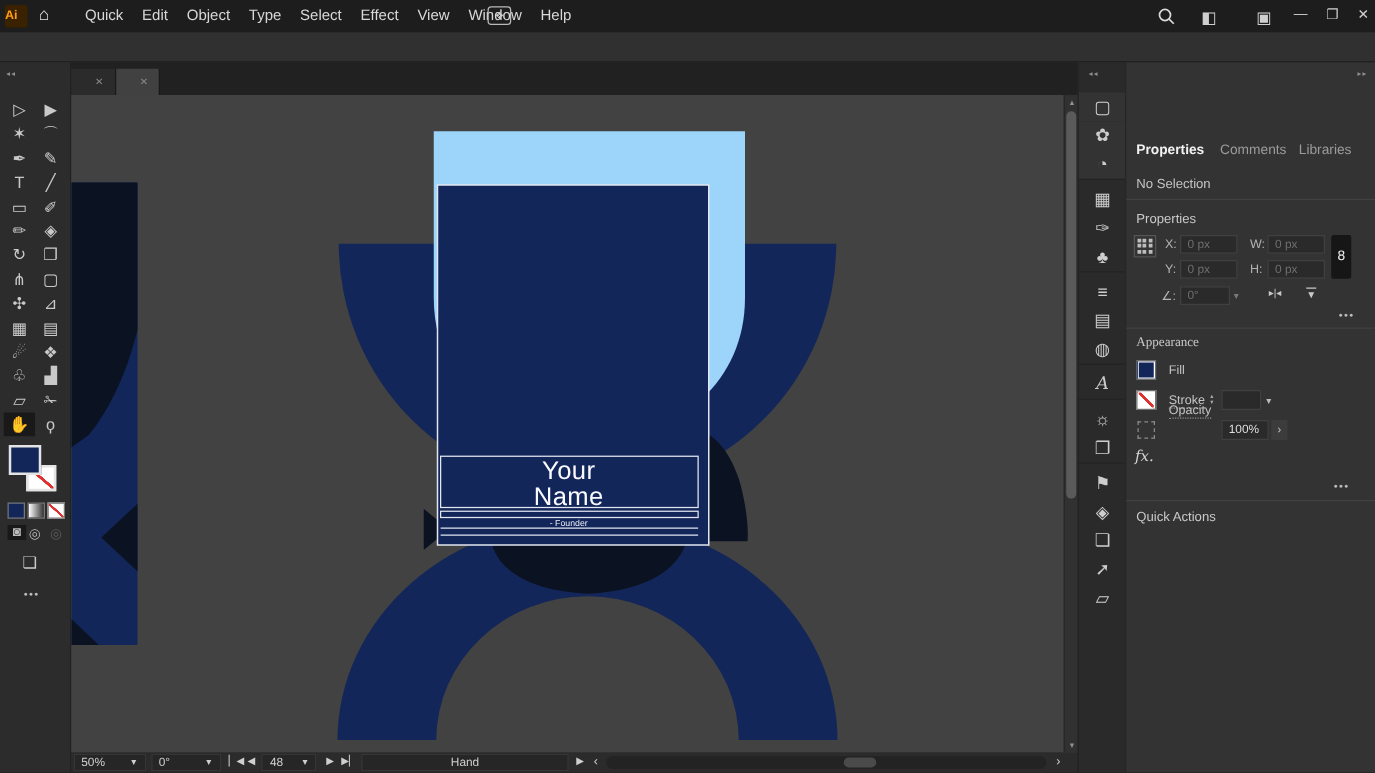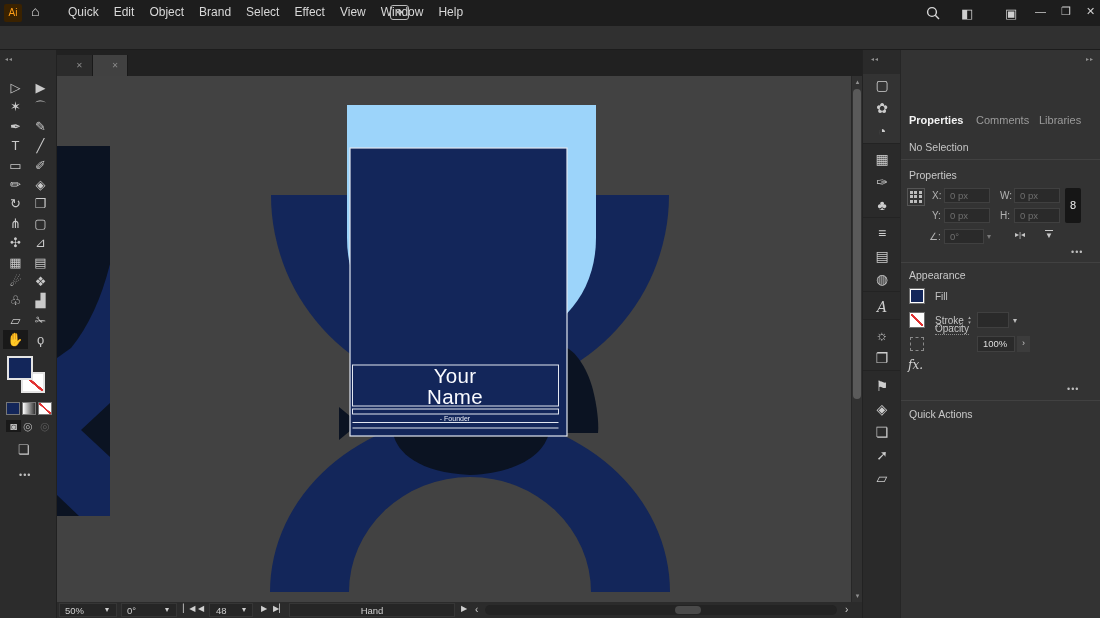--- a/index.html
+++ b/index.html
@@ -6,21 +6,21 @@
   html,body { background:#1a1a1a; }
   #app { position:relative; width:1100px; height:618px; overflow:hidden;
          font-family:"Liberation Sans", sans-serif; color:#d6d6d6; background:#2e2e2e;
          -webkit-font-smoothing:antialiased; }
   .abs { position:absolute; }
   .niv { white-space:nowrap; }
 
   
   #titlebar { left:0; top:0; width:1100px; height:26px; background:#1d1d1d; }
   .ai-logo { left:4px; top:4px; width:18px; height:18px; background:#3a2200; color:#ff9e16;
-             font-size:10px; font-weight:normal; text-align:center; line-height:18px; border-radius:2px;}
+             font-size:10px; font-weight:bold; text-align:left; line-height:18px; border-radius:2px;}
   .home { left:31px; top:3px; font-size:14px; color:#e0e0e0; }
   #menus { left:68px; top:5px; display:flex; gap:15px; font-size:12px; color:#d8d8d8; }
   #menus span { cursor:default; }
   .share-ic { left:390px; top:5px; width:19px; height:15px; border:1px solid #b9b9b9; border-radius:3px;
               color:#cfcfcf; font-size:8px; text-align:center; line-height:13px; }
   .search-ic { left:926px; top:6px; }
   .ws-ic { top:6px; font-size:13px; color:#cfcfcf; }
   .winbtn { top:5px; font-size:11px; color:#cfcfcf; }
 
   
@@ -97,21 +97,21 @@
 
 <div id="app">
 
   <div id="titlebar" class="abs">
     <div class="abs ai-logo">Ai</div>
     <div class="abs home">⌂</div>
     <div id="menus" class="abs">
         <span>Quick</span>
         <span>Edit</span>
         <span>Object</span>
-        <span>Brand</span>
+        <span>Type</span>
         <span>Select</span>
         <span>Effect</span>
         <span>View</span>
         <span>Window</span>
         <span>Help</span>
       </div>
     <div class="abs share-ic">❖</div>
     <svg class="abs search-ic" width="14" height="14" viewBox="0 0 14 14">
       <circle cx="6" cy="6" r="4.4" fill="none" stroke="#d8d8d8" stroke-width="1.4"></circle>
       <line x1="9.3" y1="9.3" x2="13" y2="13" stroke="#d8d8d8" stroke-width="1.4"></line>
@@ -325,21 +325,21 @@
     <span class="abs pfield" style="left:113px; top:158px; width:46px; height:15px;">0 px</span>
     <span class="abs linkbox" style="left:164px; top:138px;">8</span>
     <span class="abs plabel" style="left:28px; top:181px;">∠:</span>
     <span class="abs pfield" style="left:43px; top:179px; width:40px; height:15px;">0°</span>
     <span class="abs sb-ic" style="left:86px; top:182px; color:#7a7a7a;">▾</span>
     <span class="abs" style="left:114px; top:180px; font-size:8px; color:#c9c9c9;">▸|◂</span>
     <span class="abs" style="left:144px; top:180px; font-size:8px; color:#c9c9c9; border-top:1px solid #c9c9c9;">▼</span>
     <span class="abs more" style="left:170px; top:197px;">•••</span>
     <div class="abs pdiv" style="top:212px;"></div>
 
-    <span class="abs sect" style="left:8px; top:219px;">Appearance</span>
+    <span class="abs sect" style="left:8px; top:219px;font-family:Liberation Serif, serif;">Appearance</span>
     <span class="abs appswatch" style="left:8px; top:238px; background:#13265a;"></span>
     <span class="abs plabel" style="left:34px; top:241px; color:#c4c4c4;">Fill</span>
     <span class="abs appswatch" style="left:8px; top:262px; background:linear-gradient(to top right,#fff 44%,#e03131 45%,#e03131 55%,#fff 56%); background-color:#fff;"></span>
     <span class="abs plabel dotted" style="left:34px; top:265px; color:#c4c4c4;">Stroke</span>
     <span class="abs stepper" style="left:64px; top:262px; height:15px;">
         <span>▴</span>
         <span>▾</span>
       </span>
     <span class="abs pfield" style="left:76px; top:262px; width:32px; height:16px;"></span>
     <span class="abs sb-ic" style="left:112px; top:266px; color:#bdbdbd;">▾</span>

